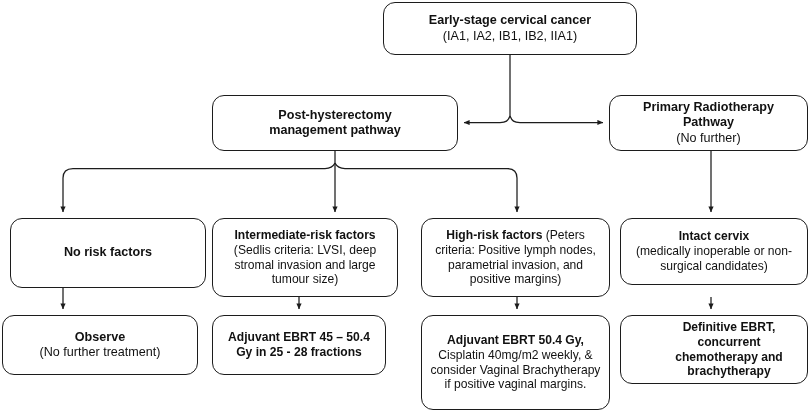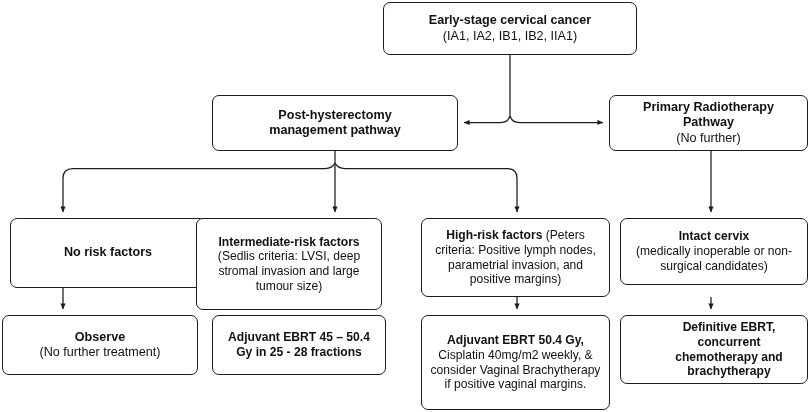--- a/index.html
+++ b/index.html
@@ -11,21 +11,21 @@
     position:relative;
   }
   #canvas{position:relative;width:809px;height:412px;}
 
   svg.wires{position:absolute;left:0;top:0;width:809px;height:412px;pointer-events:none;}
 
   .node{
     position:absolute;
     box-sizing:border-box;
     border:1.3px solid #1c1c1c;
-    border-radius:7px;
+    border-radius:12px;
     background:#ffffff;
     display:flex;
     align-items:center;
     justify-content:center;
     text-align:center;
     line-height:1.22;
     color:#111111;
     padding:3px 6px;
   }
   .node .txt{display:block;width:100%;}
@@ -34,21 +34,21 @@
   
   .fs13{font-size:12.6px;}
   .fs12{font-size:12.1px;}
 
   
   #n-root        {left:383px; top:2px;   width:254px; height:53px;}
   #n-posthyst    {left:212px; top:95px;  width:246px; height:56px;}
   #n-primaryrt   {left:609px; top:95px;  width:199px; height:56px;}
 
   #n-norisk      {left:2px;   top:218px; width:196px; height:70px;margin-left:8px;}
-  #n-interrisk   {left:196px; top:218px; width:186px; height:92px;}
+  #n-interrisk   {left:212px; top:218px; width:186px; height:79px;}
   #n-highrisk    {left:421px; top:218px; width:189px; height:79px;}
   #n-intact      {left:620px; top:218px; width:188px; height:67px;}
 
   #n-observe     {left:2px;   top:315px; width:196px; height:60px;}
   #n-adjebrt     {left:212px; top:315px; width:174px; height:60px;}
   #n-adjebrtchem {left:421px; top:315px; width:189px; height:95px;}
   #n-definitive  {left:620px; top:315px; width:188px; height:69px;padding-left:36px;}
 </style>
 </head>
 <body>

